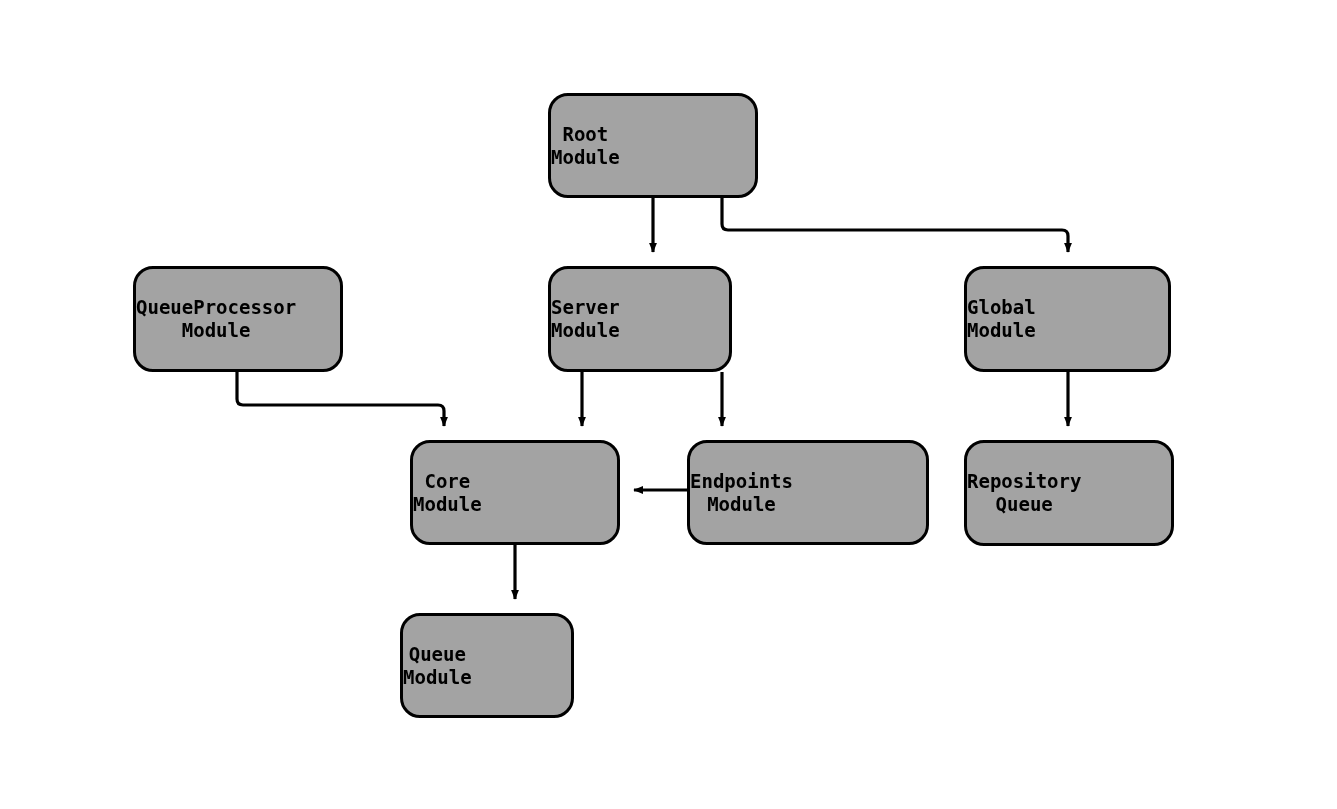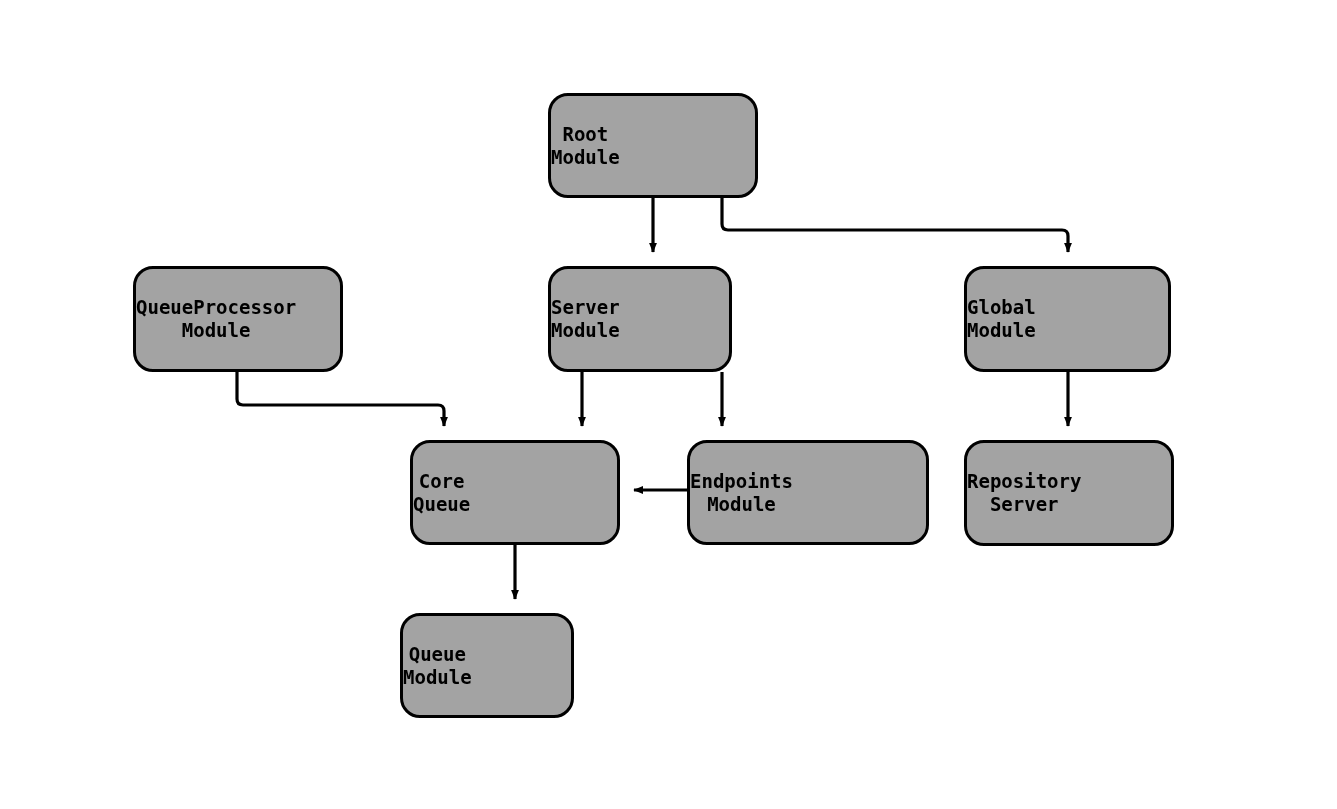--- a/index.html
+++ b/index.html
@@ -93,31 +93,31 @@
 Module</span>
   </div>
 
   <div class="node" style="left:964px; top:266px; width:207px; height:106px;">
     <span class="node-label">Global
 Module</span>
   </div>
 
   <div class="node" style="left:410px; top:440px; width:210px; height:105px;">
     <span class="node-label">Core
-Queue</span>
+Module</span>
   </div>
 
   <div class="node" style="left:687px; top:440px; width:242px; height:105px;">
     <span class="node-label">Endpoints
 Module</span>
   </div>
 
   <div class="node" style="left:964px; top:440px; width:210px; height:106px;">
     <span class="node-label">Repository
-Server</span>
+Queue</span>
   </div>
 
   <div class="node" style="left:400px; top:613px; width:174px; height:105px;">
     <span class="node-label">Queue
 Module</span>
   </div>
 
 </div>
 
 </body></html>

